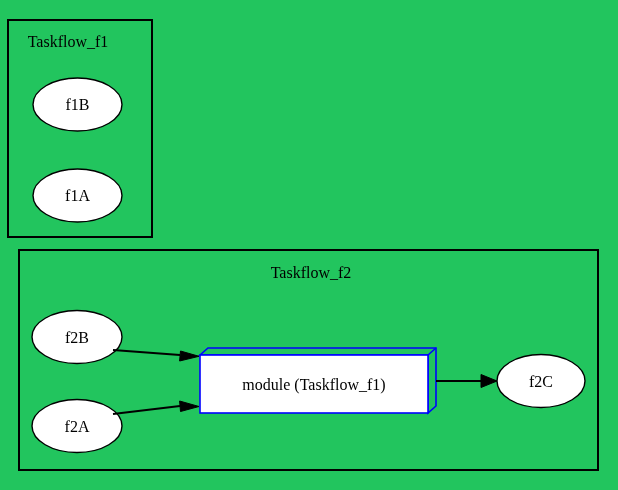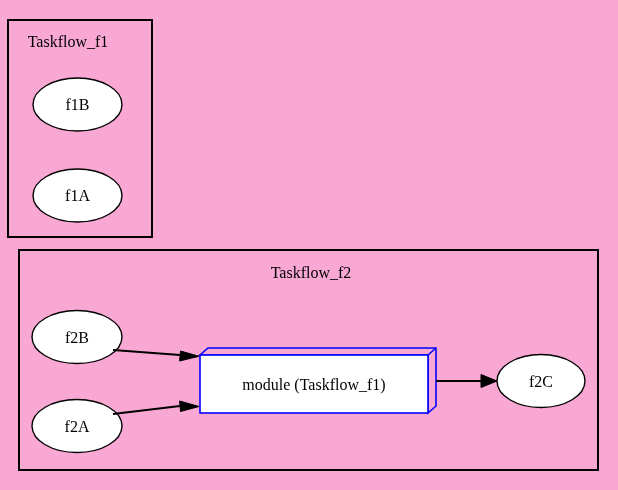--- a/index.html
+++ b/index.html
@@ -10,21 +10,21 @@
   body {
     width: 618px;
     height: 490px;
     font-family: "Liberation Serif", "DejaVu Serif", serif;
     overflow: hidden;
   }
   #diagram-root {
     position: relative;
     width: 618px;
     height: 490px;
-    background: #f9a8d4;
+    background: #22c55e;
   }
   svg#graph {
     display: block;
     width: 618px;
     height: 490px;
   }
   .cluster-box {
     fill: none;
     stroke: #000000;
     stroke-width: 2;

